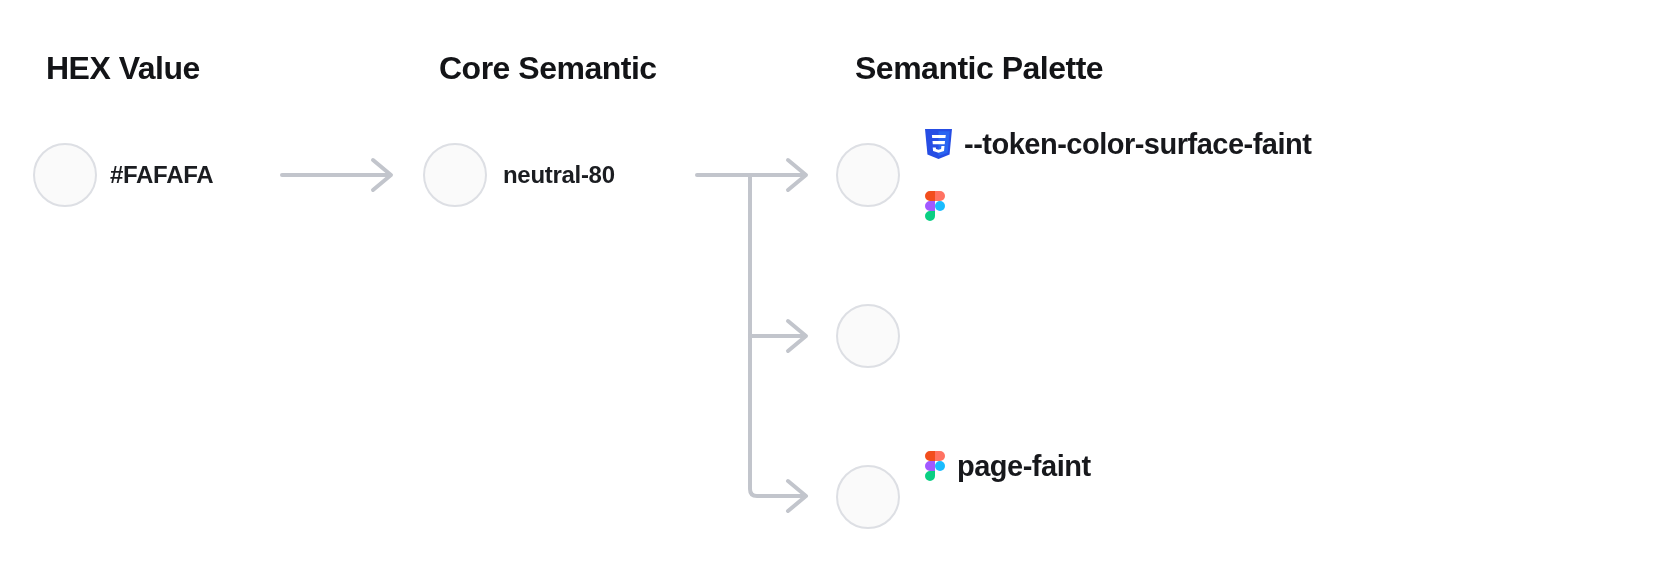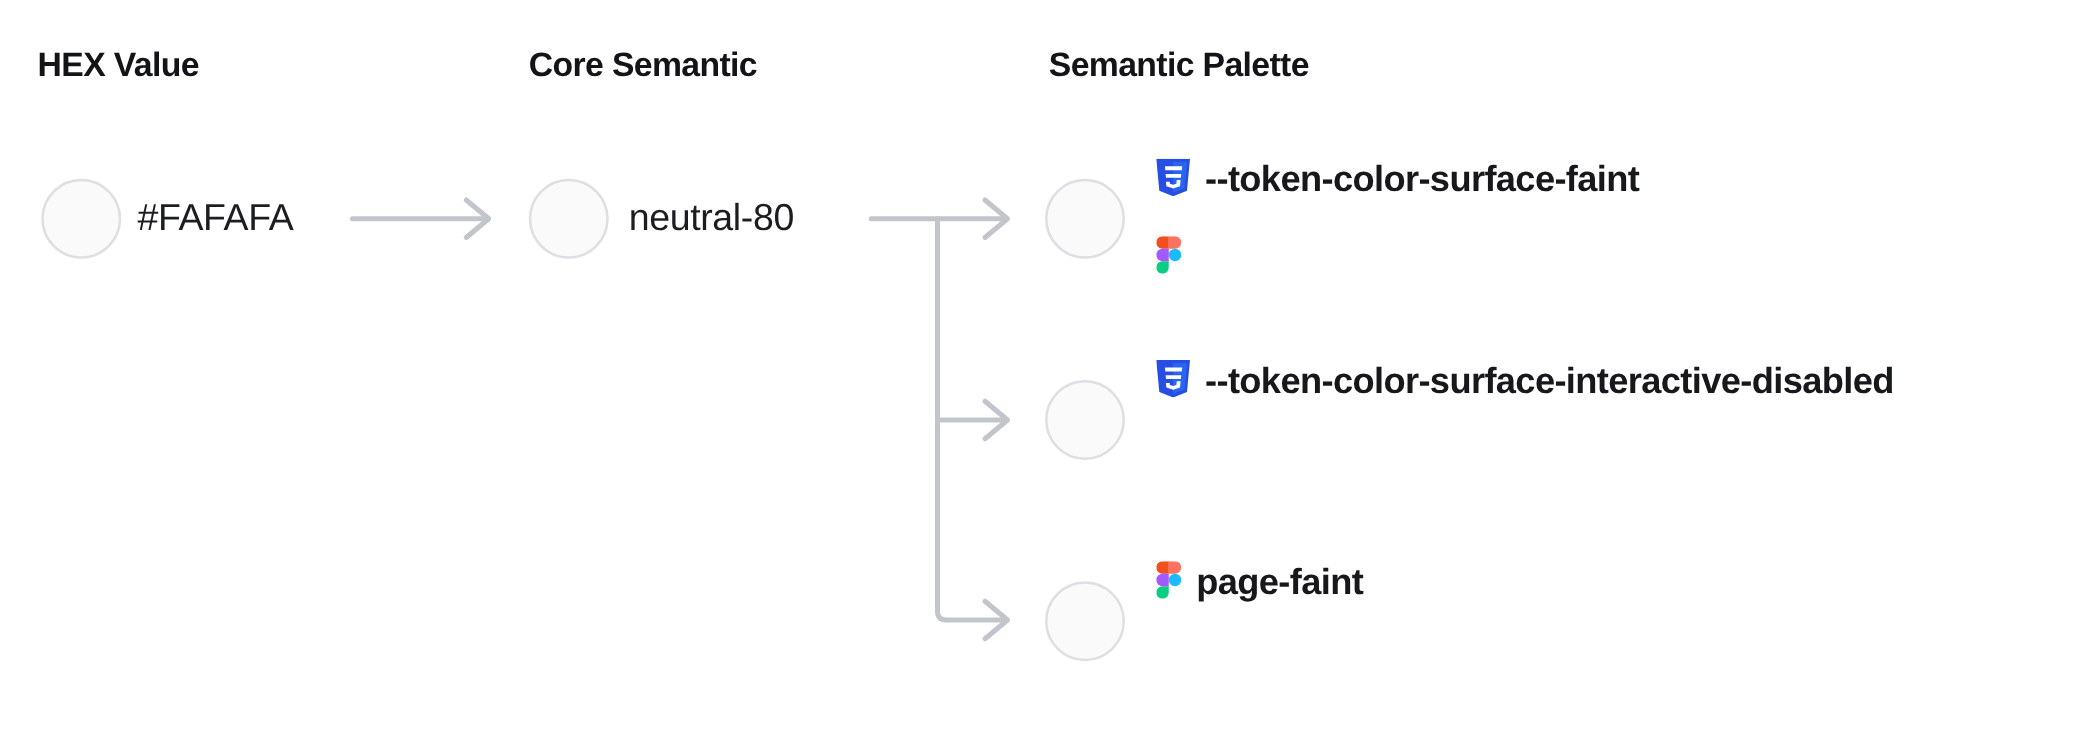--- a/index.html
+++ b/index.html
@@ -11,22 +11,22 @@
   .canvas {
     position: relative;
     width: 1672px;
     height: 584px;
     background: #ffffff;
     overflow: hidden;
   }
   .col-title {
     position: absolute;
     top: 35px;
-    margin: 0;
-    font-size: 27px;
+    margin: 16px;
+    font-size: 32px;
     font-weight: 700;
     letter-spacing: -0.5px;
     color: #131417;
     line-height: 34px;
     white-space: nowrap;
   }
   .connectors {
     position: absolute;
     left: 0;
     top: 0;
@@ -38,22 +38,22 @@
     position: absolute;
     width: 64px;
     height: 64px;
     border-radius: 50%;
     background: #FAFAFA;
     border: 2px solid #DDDFE4;
     box-sizing: border-box;
   }
   .plain-label {
     position: absolute;
-    font-size: 30px;
-    font-weight: 400;
+    font-size: 24px;
+    font-weight: 700;
     color: #1B1D21;
     line-height: 34px;
     letter-spacing: -0.3px;
     white-space: nowrap;
   }
   .sem-row {
     position: absolute;
     left: 836px;
     height: 96px;
     display: flex;
@@ -65,21 +65,21 @@
   }
   .token-lines {
     display: flex;
     flex-direction: column;
     justify-content: space-between;
     height: 96px;
     margin-left: 25px;
   }
   .token-line {
     display: flex;
-    align-items: flex-start;
+    align-items: center;
     height: 34px;
   }
   .token-line .badge {
     display: inline-flex;
     margin-right: 12px;
   }
   .token-text {
     font-size: 29px;
     font-weight: 700;
     letter-spacing: -0.5px;
@@ -143,30 +143,20 @@
             <path fill="#A259FF" d="M0 28.5A9.5 9.5 0 0 0 9.5 38H19V19H9.5A9.5 9.5 0 0 0 0 28.5z"></path>
           </svg>
         </span>
       </div>
     </div>
   </div>
 
   <div class="sem-row" style="top:288px">
     <div class="swatch"></div>
     <div class="token-lines">
-      <div class="token-line">
-        <span class="badge">
-          <svg width="27" height="30" viewBox="0 0 27 30">
-            <path d="M0 0h27l-2.45 25.6L13.5 30 2.45 25.6Z" fill="#264DE4"></path>
-            <path d="M13.5 2.3h11.2l-2.1 21.5-9.1 3.2Z" fill="#2965F1"></path>
-            <path fill="#FFFFFF" d="M20.8 6H6.9l.3 3.1h13.2zM20 12.1H7.5l.3 3.1h11.9zM19.5 16.9l-.5 5.1-5.5 1.8-5.4-1.8-.4-3.6h3.1l.2 1.5 2.5.8 2.6-.8.3-3z"></path>
-          </svg>
-        </span>
-        <span class="token-text">--token-color-surface-interactive-disabled</span>
-      </div>
     </div>
   </div>
 
   <div class="sem-row" style="top:449px">
     <div class="swatch"></div>
     <div class="token-lines">
       <div class="token-line">
         <span class="badge">
           <svg width="20" height="30" viewBox="0 0 38 57">
             <path fill="#1ABCFE" d="M19 28.5a9.5 9.5 0 1 1 19 0 9.5 9.5 0 0 1-19 0z"></path>

